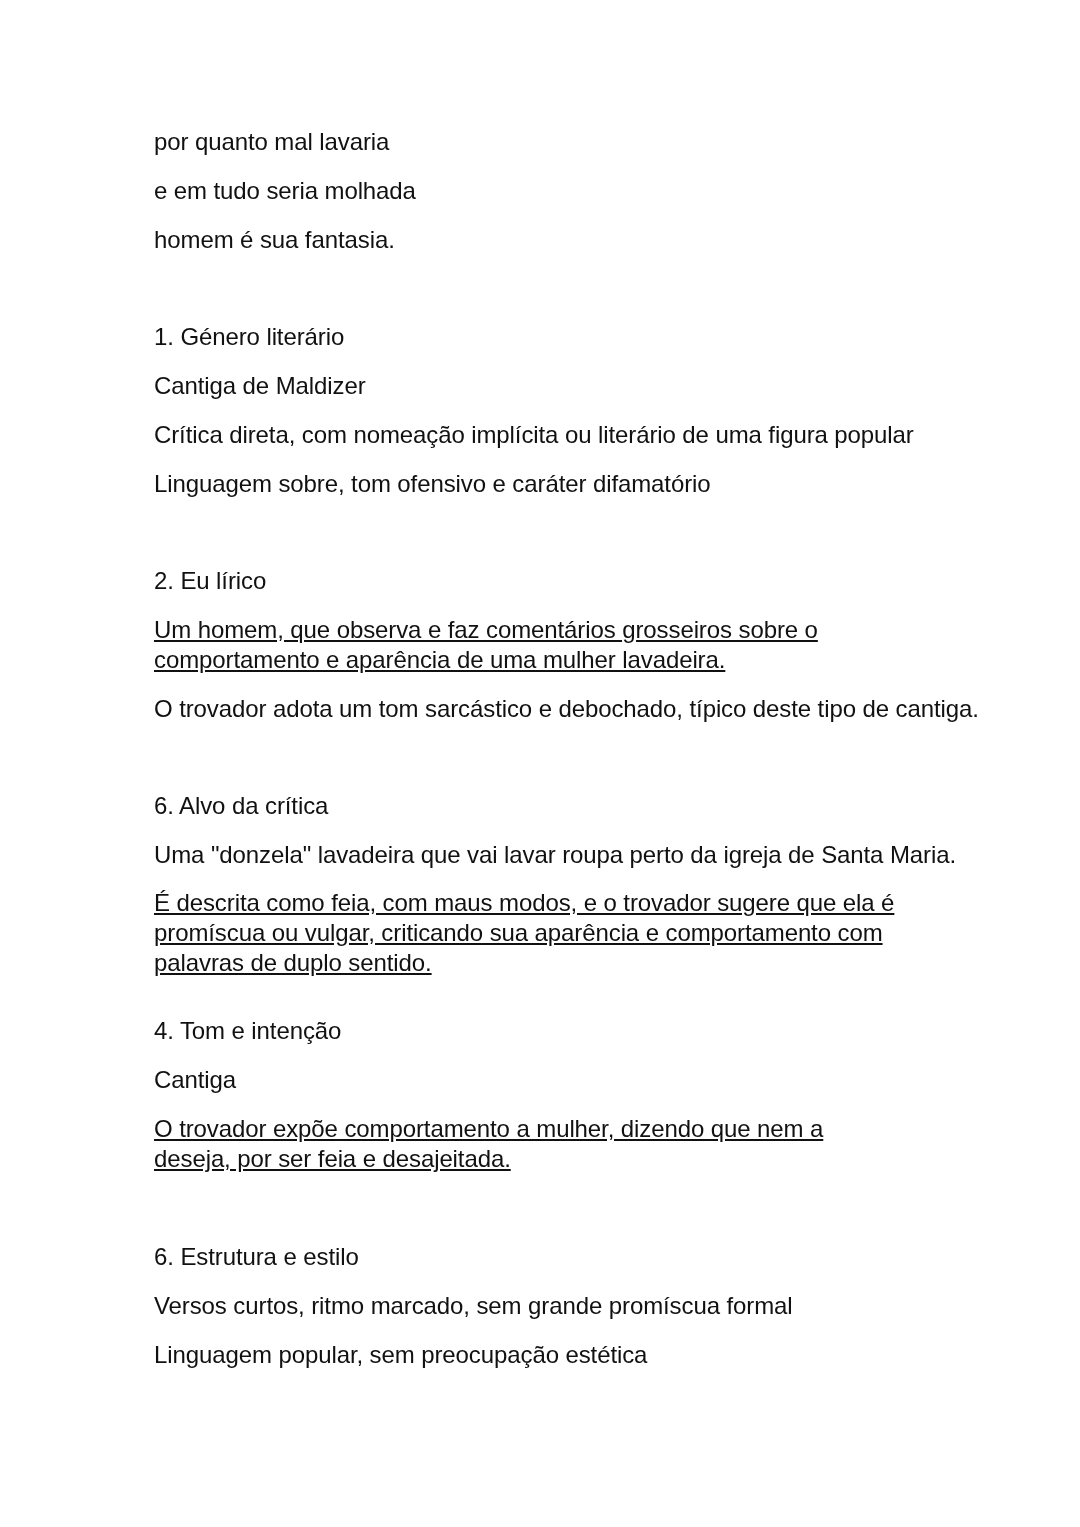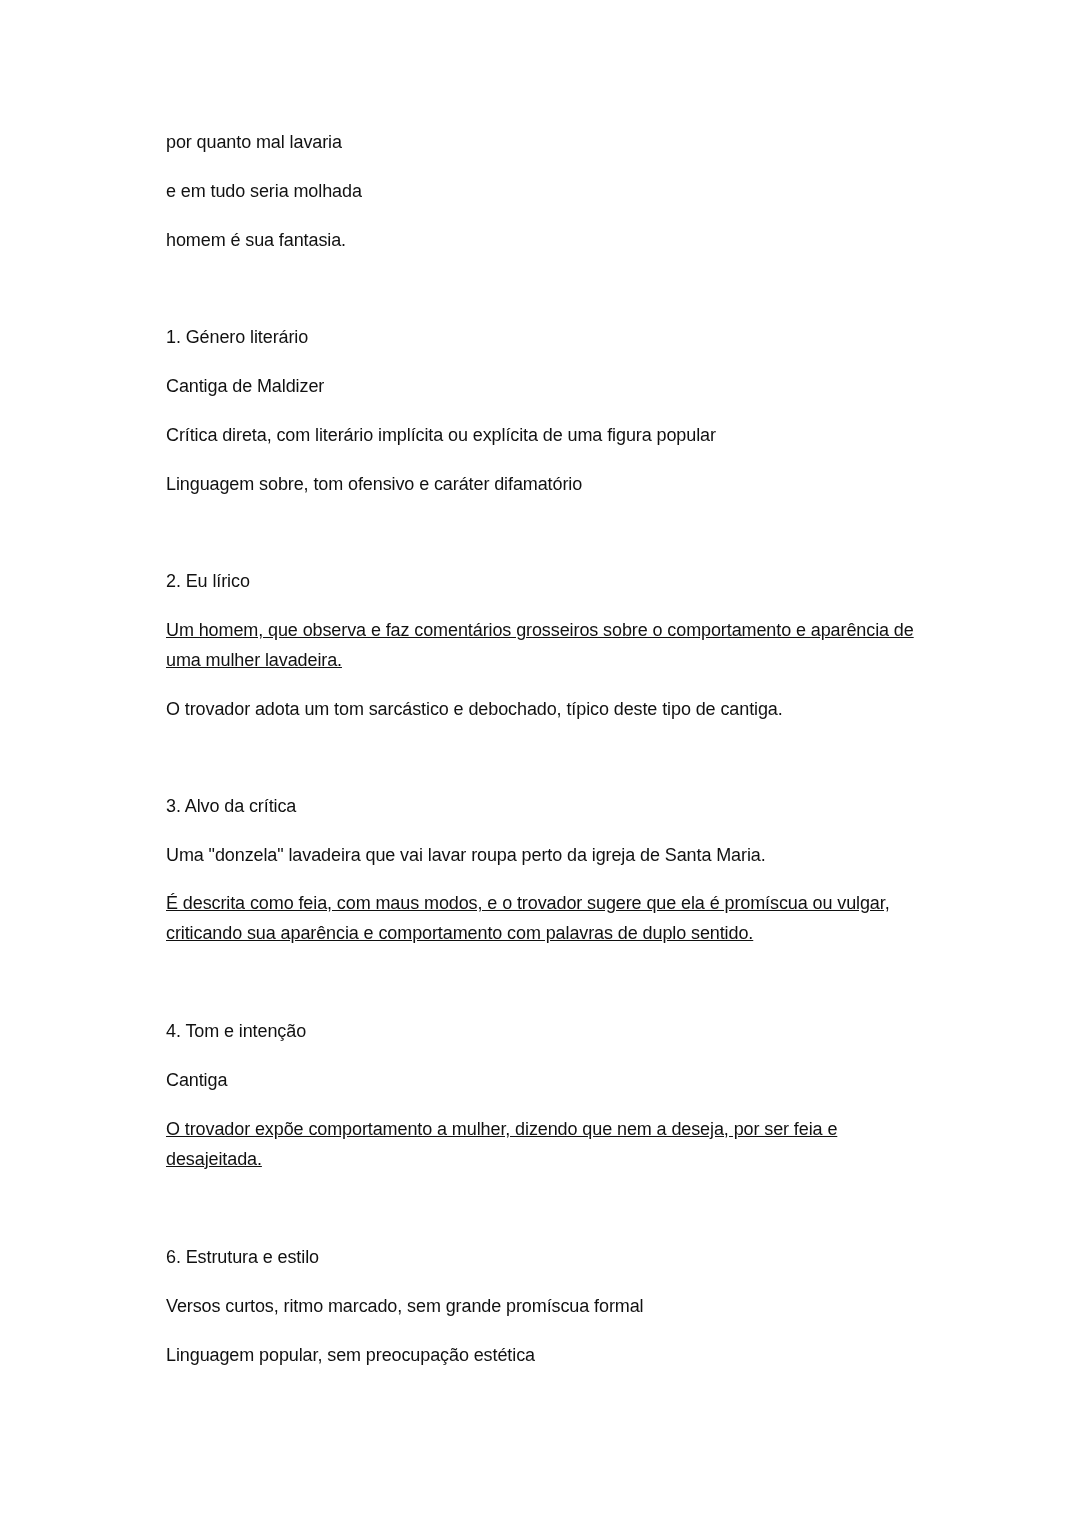--- a/index.html
+++ b/index.html
@@ -1,41 +1,41 @@
 <!DOCTYPE html>
 <html><head>
 <meta charset="utf-8">
 <style>
   html, body { margin: 0; padding: 0; background: #ffffff; }
   body { width: 1080px; height: 1527px; position: relative; overflow: hidden;
          font-family: "Liberation Sans", "DejaVu Sans", sans-serif; color: #111111; }
   .page { position: absolute; left: 154px; top: 0; width: 760px; }
-  .line { position: absolute; left: 12px; font-size: 18px; line-height: 30px; white-space: nowrap; letter-spacing: -0.1px; }
+  .line { position: absolute; left: 0; font-size: 24px; line-height: 30px; white-space: nowrap; letter-spacing: -0.1px; }
   .heading { font-weight: normal; }
   .para { white-space: normal; width: 750px; text-decoration: underline; }
 </style>
 </head>
 <body>
 
 <div class="page">
 
   <div class="line" style="top:127px">por quanto mal lavaria</div>
   <div class="line" style="top:176px">e em tudo seria molhada</div>
   <div class="line" style="top:225px">homem é sua fantasia.</div>
 
   <div class="line heading" style="top:322px">1. Género literário</div>
   <div class="line" style="top:371px">Cantiga de Maldizer</div>
-  <div class="line" style="top:420px">Crítica direta, com literário implícita ou explícita de uma figura popular</div>
+  <div class="line" style="top:420px">Crítica direta, com nomeação implícita ou literário de uma figura popular</div>
   <div class="line" style="top:469px">Linguagem sobre, tom ofensivo e caráter difamatório</div>
 
   <div class="line heading" style="top:566px">2. Eu lírico</div>
   <div class="line para" style="top:615px">Um homem, que observa e faz comentários grosseiros sobre o comportamento e aparência de uma mulher lavadeira.</div>
   <div class="line" style="top:694px">O trovador adota um tom sarcástico e debochado, típico deste tipo de cantiga.</div>
 
-  <div class="line heading" style="top:791px">3. Alvo da crítica</div>
+  <div class="line heading" style="top:791px">6. Alvo da crítica</div>
   <div class="line" style="top:840px">Uma "donzela" lavadeira que vai lavar roupa perto da igreja de Santa Maria.</div>
   <div class="line para" style="top:888px">É descrita como feia, com maus modos, e o trovador sugere que ela é promíscua ou vulgar, criticando sua aparência e comportamento com palavras de duplo sentido.</div>
 
   <div class="line heading" style="top:1016px">4. Tom e intenção</div>
   <div class="line" style="top:1065px">Cantiga</div>
   <div class="line para" style="top:1114px">O trovador expõe comportamento a mulher, dizendo que nem a deseja, por ser feia e desajeitada.</div>
 
   <div class="line heading" style="top:1242px">6. Estrutura e estilo</div>
   <div class="line" style="top:1291px">Versos curtos, ritmo marcado, sem grande promíscua formal</div>
   <div class="line" style="top:1340px">Linguagem popular, sem preocupação estética</div>

